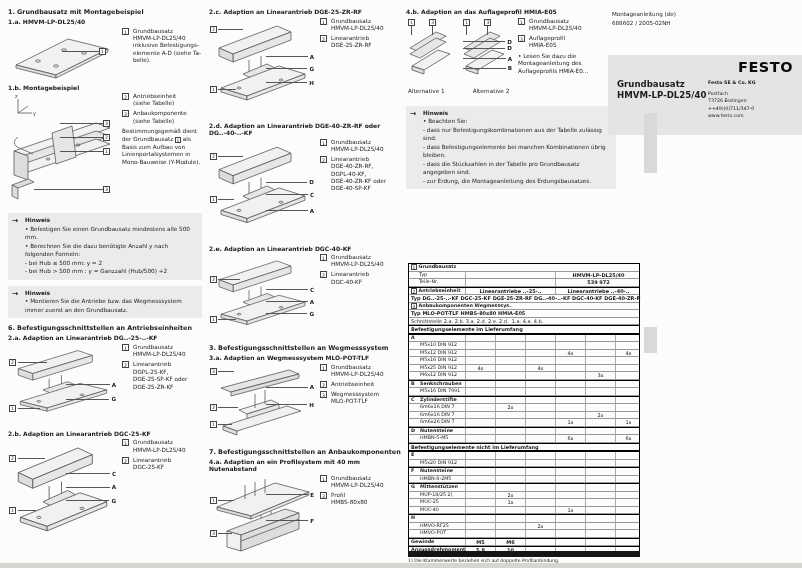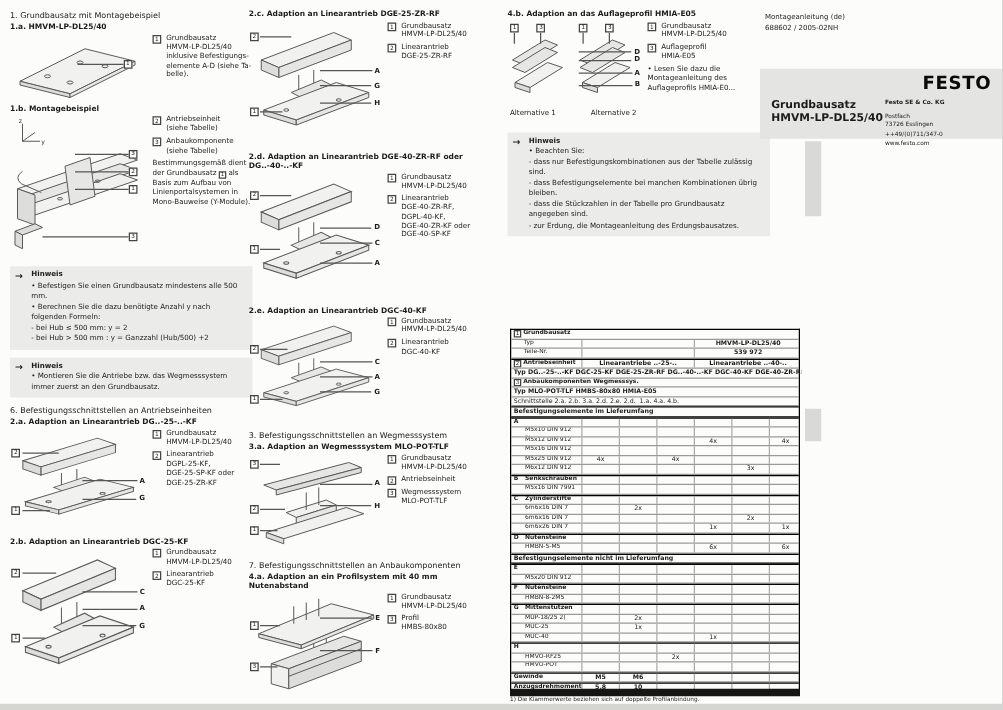--- a/index.html
+++ b/index.html
@@ -1,22 +1,22 @@
 <!DOCTYPE html>
 <html><head>
 <meta charset="utf-8">
 <style>
   html,body{margin:0;padding:0;background:#b9b9b6;}
   #page{position:relative;width:802px;height:568px;background:#fcfcfb;overflow:hidden;
         font-family:"DejaVu Sans",sans-serif;color:#1c1c1c;}
   .col{position:absolute;top:8px;}
   #col1{left:8px;width:194px;}
-  #col2{left:199px;width:194px;}
+  #col2{left:209px;width:194px;}
   #col3{left:406px;width:200px;}
-  .h1{font-size:6.4px;font-weight:normal;margin:0 0 2px 0;line-height:1.25;}
+  .h1{font-size:6.4px;font-weight:bold;margin:0 0 2px 0;line-height:1.25;}
   .h2{font-size:6px;font-weight:bold;margin:0 0 2px 0;line-height:1.25;}
   .figrow{display:flex;align-items:flex-start;margin-bottom:4px;}
   .fig{position:relative;flex:0 0 auto;}
   .fig svg{position:absolute;left:0;top:0;width:100%;height:100%;}
   .legend{flex:1 1 auto;padding-left:6px;font-size:5.7px;}
   .li{display:flex;margin-bottom:2.5px;}
   .cbox{flex:0 0 auto;width:7px;height:7px;border:1px solid #444;font-size:4.6px;line-height:7px;
         text-align:center;margin-right:4px;background:#fff;box-sizing:border-box;}
   .ltext{white-space:pre-line;line-height:1.3;}
   .note{font-size:5.7px;line-height:1.35;margin-top:3px;}
@@ -29,21 +29,21 @@
   .callout{position:absolute;width:7px;height:7px;border:1px solid #444;background:#fff;font-size:4.6px;
            line-height:6px;text-align:center;z-index:3;box-sizing:border-box;}
   .cl-line{position:absolute;height:1px;background:#555;z-index:2;}
   .cl-vline{position:absolute;width:1px;background:#555;z-index:2;}
   .letterrow{position:absolute;right:0;display:flex;align-items:center;width:46%;z-index:2;}
   .letterrow .ln{flex:1 1 auto;height:1px;background:#555;margin-right:2px;}
   .letterrow .lt{font-size:5.6px;font-weight:bold;flex:0 0 auto;}
   .altrow{display:flex;gap:28px;font-size:5.7px;margin:2px 0 0 2px;}
   
   .docinfo{position:absolute;left:612px;top:10px;font-size:5.6px;line-height:1.6;}
-  .graybox{position:absolute;left:608px;top:55px;width:194px;height:56px;background:#e4e4e2;}
+  .graybox{position:absolute;left:608px;top:55px;width:194px;height:80px;background:#e4e4e2;}
   .festo{position:absolute;right:9px;top:4px;font-weight:bold;font-size:14.5px;letter-spacing:0.5px;color:#0a0a0a;}
   .ptitle{position:absolute;left:9px;top:24px;font-size:8.6px;font-weight:bold;line-height:1.3;}
   .company{position:absolute;left:100px;top:25px;font-size:4.7px;font-weight:bold;}
   .addr{position:absolute;left:100px;top:35px;font-size:4.7px;line-height:1.55;white-space:pre-line;}
   .tab{position:absolute;left:644px;width:13px;background:#d9d9d7;}
   #tab1{top:113px;height:60px;}
   #tab2{top:327px;height:26px;}
   
   #bigtable{position:absolute;left:408px;top:263px;width:232px;font-size:5px;}
   .tgrid{border:1px solid #000;border-bottom:none;}

